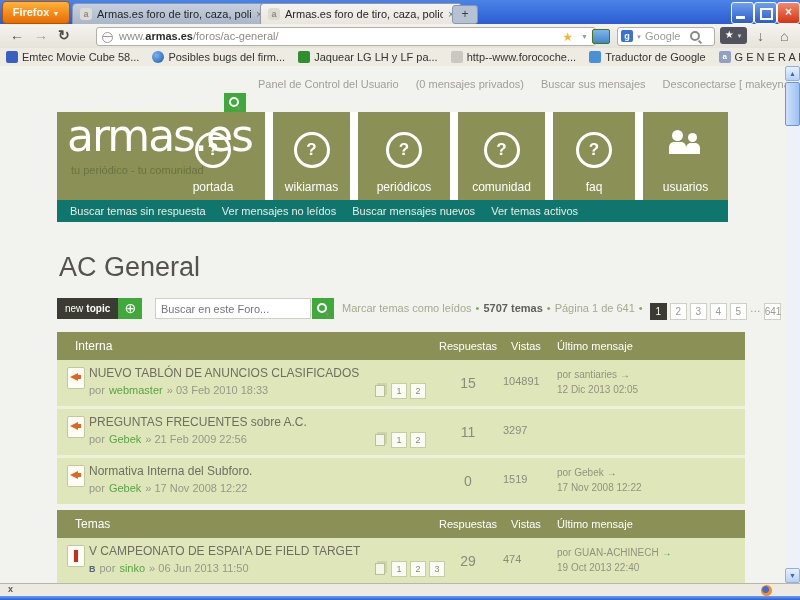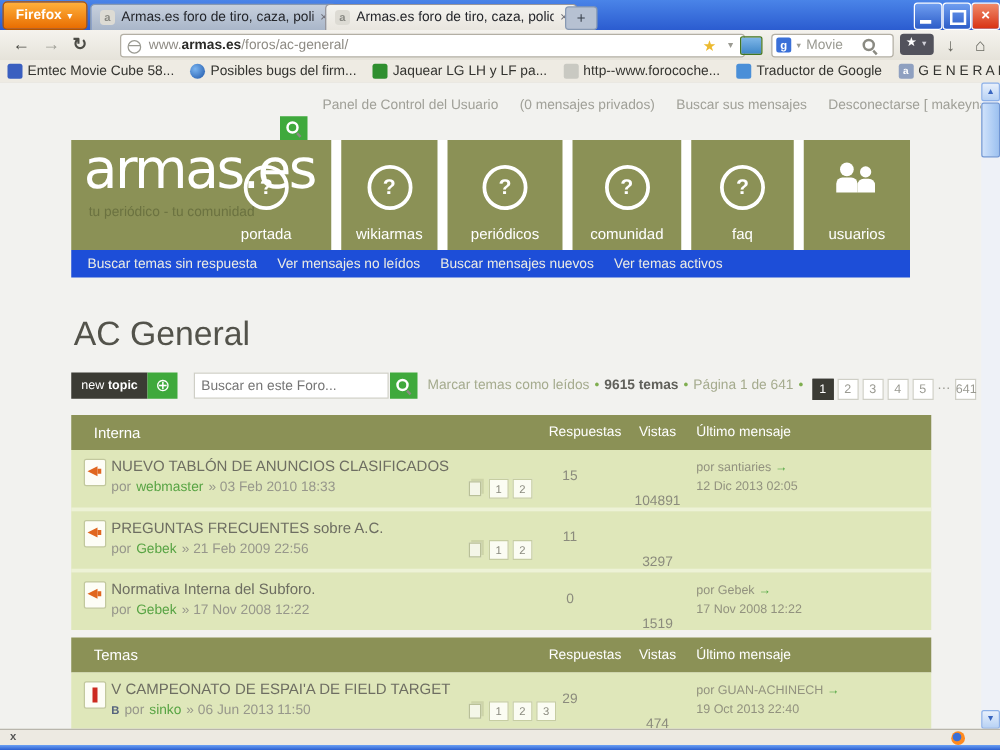--- a/index.html
+++ b/index.html
@@ -84,21 +84,21 @@
   .tagline{position:absolute;left:14px;top:52px;font-size:11px;color:#6b7240;z-index:1;}
   .vsep{position:absolute;top:0;width:8px;height:88px;background:#fff;z-index:2;}
   .navitem{position:absolute;top:0;height:88px;z-index:3;text-align:center;color:#fff;}
   .qcircle{width:30px;height:30px;border:3px solid #fff;border-radius:50%;margin:20px auto 0;
     font-size:17px;font-weight:bold;line-height:30px;text-align:center;}
   .navlabel{position:absolute;bottom:6px;left:0;right:0;font-size:12px;}
   .people{position:relative;width:40px;height:34px;margin:18px auto 0;}
   .p-head{position:absolute;width:11px;height:11px;border-radius:50%;background:#fff;}
   .p-body{position:absolute;width:17px;height:12px;border-radius:5px 5px 0 0;background:#fff;}
 
-  .darkbar{position:absolute;left:57px;top:134px;width:671px;height:22px;background:#1d4ed8;
+  .darkbar{position:absolute;left:57px;top:134px;width:671px;height:22px;background:#0f766e;
     font-size:11px;line-height:22px;color:#ecece4;white-space:nowrap;}
   .darkbar span{margin-left:13px;}
 
   .crumb{position:absolute;left:60px;top:164px;font-size:11px;color:#a3a099;}
   .crumb .home{color:#b0ada4;font-size:13px;margin-right:6px;}
   .crumb .arr{color:#a8b290;margin:0 7px;}
 
   .heading{position:absolute;left:59px;top:186px;font-size:27px;color:#53534b;}
 
   .tbar{position:absolute;left:57px;top:232px;width:671px;height:21px;white-space:nowrap;}
@@ -134,24 +134,24 @@
   .redbar{position:absolute;left:6px;top:4px;width:4px;height:12px;background:#cc2b20;}
   .r-title{position:absolute;left:32px;top:6px;font-size:12px;color:#6e6e62;white-space:nowrap;}
   .r-by{position:absolute;left:32px;top:24px;font-size:11px;color:#97978b;white-space:nowrap;}
   .r-by .auth{color:#58a444;margin:0 4px 0 4px;}
   .r-by .badge{color:#55637d;font-weight:bold;font-size:9px;margin-right:4px;}
   .r-pages{position:absolute;left:318px;top:23px;display:flex;gap:3px;align-items:center;}
   .sheets{width:8px;height:10px;background:#f4f6e8;border:1px solid #b9c098;
     box-shadow:2px -2px 0 0 #cdd4a8;margin-right:3px;}
   .pg{width:14px;height:14px;background:#fbfcf3;border:1px solid #c6cda2;font-size:9px;
     color:#8a8a7e;text-align:center;line-height:14px;}
-  .r-replies{position:absolute;left:366px;width:66px;top:15px;text-align:center;
+  .r-replies{position:absolute;left:378px;width:66px;top:15px;text-align:center;
+    font-size:14px;color:#8b8b7d;}
+  .r-views{position:absolute;left:446px;width:46px;top:15px;text-align:left;
     font-size:11px;color:#8b8b7d;}
-  .r-views{position:absolute;left:446px;width:46px;top:15px;text-align:center;
-    font-size:11px;color:#8b8b7d;margin-top:20px;}
   .r-last{position:absolute;left:500px;top:7px;font-size:10px;color:#92927f;line-height:15px;
     white-space:nowrap;}
   .r-last .garr{color:#4aa43c;font-weight:bold;margin-left:3px;}
   .an-tables{top:266px;} .tm-tables{top:444px;}
 
   
   .scroll{position:absolute;left:785px;top:66px;width:15px;height:517px;background:#eef1f7;}
   .sbtn{position:absolute;left:0;width:15px;height:15px;background:linear-gradient(#e8f0fc,#b8d2f4);
     border:1px solid #8cb0e8;border-radius:2px;color:#3a66c0;font-size:7px;text-align:center;
     line-height:14px;box-sizing:border-box;}
@@ -201,21 +201,21 @@
     <div class="urlbar">
       <span class="globe"></span>
       <span class="urltext"><span>www.</span><b>armas.es</b><span>/foros/ac-general/</span></span>
       <span class="urlstar">★</span>
       <span class="urlcaret">▼</span>
     </div>
     <div class="pageicon"></div>
     <div class="searchbar">
       <span class="gicon">g</span>
       <span class="scaret">▼</span>
-      <span class="sph">Movie</span>
+      <span class="sph">Google</span>
       <span class="mag" style="right:14px;top:3px;"></span>
     </div>
     <div class="bmbtn"><span>★</span> <span class="caret">▼</span></div>
     <span class="toolglyph" style="left:757px;">↓</span>
     <span class="toolglyph" style="left:780px;">⌂</span>
   </div>
 
   <div class="bookmarksbar">
     <span class="bm">
         <span class="bmi" style="background:#3a5fc0;"></span>
@@ -311,21 +311,21 @@
     <div class="tbar">
       <div class="nt">
         <div class="nt-dark"><span>new</span><b>topic</b></div>
         <div class="nt-green">⊕</div>
       </div>
       <input class="finput" placeholder="Buscar en este Foro..." style="">
       <div class="greenbtn" style="left:255px;top:0;width:22px;height:21px;">
           <span class="mag" style="left:5px;top:5px;border-color:#fff;"></span>
         </div>
       <div class="meta">
-        <span>Marcar temas como leídos</span><span class="dot">•</span><span class="cnt">9615 temas</span><span class="dot">•</span><span>Página 1 de 641</span><span class="dot">•</span><span class="pg-num on">1</span><span class="pg-num">2</span><span class="pg-num">3</span><span class="pg-num">4</span><span class="pg-num">5</span><span class="pg-dots">…</span><span class="pg-num">641</span>
+        <span>Marcar temas como leídos</span><span class="dot">•</span><span class="cnt">5707 temas</span><span class="dot">•</span><span>Página 1 de 641</span><span class="dot">•</span><span class="pg-num on">1</span><span class="pg-num">2</span><span class="pg-num">3</span><span class="pg-num">4</span><span class="pg-num">5</span><span class="pg-dots">…</span><span class="pg-num">641</span>
       </div>
     </div>
 
     <div class="ftable an-tables">
       <div class="thead">
         <span class="t-title">Interna</span>
         <span class="th th-replies">Respuestas</span>
         <span class="th th-views">Vistas</span>
         <span class="th th-last">Último mensaje</span>
       </div>

